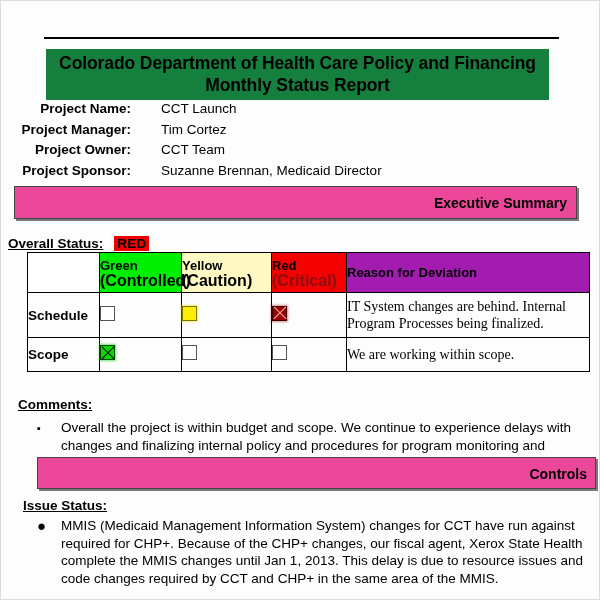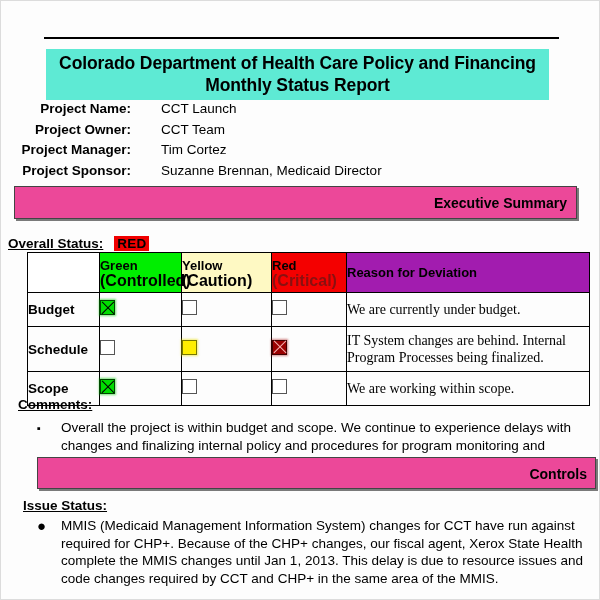--- a/index.html
+++ b/index.html
@@ -32,21 +32,21 @@
     height: 2px;
     background: #000;
   }
 
   
   .title-block {
     position: absolute;
     left: 45px;
     top: 48px;
     width: 503px;
-    background: #5eead4;
+    background: #15803d;
     text-align: center;
     font-size: 17.5px;
     font-weight: bold;
     line-height: 22px;
     padding: 3px 0 4px 0;
     letter-spacing: -0.1px;
   }
 
   
   .meta {
@@ -256,26 +256,26 @@
     <div>Colorado Department of Health Care Policy and Financing</div>
     <div>Monthly Status Report</div>
   </div>
 
   <div class="meta">
     <div class="meta-row">
       <div class="meta-label">Project Name:</div>
       <div class="meta-value">CCT Launch</div>
     </div>
     <div class="meta-row">
+      <div class="meta-label">Project Manager:</div>
+      <div class="meta-value">Tim Cortez</div>
+    </div>
+    <div class="meta-row">
       <div class="meta-label">Project Owner:</div>
       <div class="meta-value">CCT Team</div>
-    </div>
-    <div class="meta-row">
-      <div class="meta-label">Project Manager:</div>
-      <div class="meta-value">Tim Cortez</div>
     </div>
     <div class="meta-row">
       <div class="meta-label">Project Sponsor:</div>
       <div class="meta-value">Suzanne Brennan, Medicaid Director</div>
     </div>
   </div>
 
   <div class="section-bar" id="bar-exec">Executive Summary</div>
 
   <div class="overall-status">
@@ -303,27 +303,20 @@
           <span class="h-sub">(Caution)</span>
         </th>
         <th class="h-red">
           <span>Red</span>
           <span class="h-sub">(Critical)</span>
         </th>
         <th class="h-reason">Reason for Deviation</th>
       </tr>
     </thead>
     <tbody>
-      <tr>
-        <td class="row-name">Budget</td>
-        <td><span class="cbx green x"></span></td>
-        <td><span class="cbx"></span></td>
-        <td><span class="cbx"></span></td>
-        <td class="reason">We are currently under budget.</td>
-      </tr>
       <tr class="tall">
         <td class="row-name">Schedule</td>
         <td><span class="cbx"></span></td>
         <td><span class="cbx yellow"></span></td>
         <td><span class="cbx red x"></span></td>
         <td class="reason">IT System changes are behind. Internal Program Processes being finalized.</td>
       </tr>
       <tr>
         <td class="row-name">Scope</td>
         <td><span class="cbx green x"></span></td>

